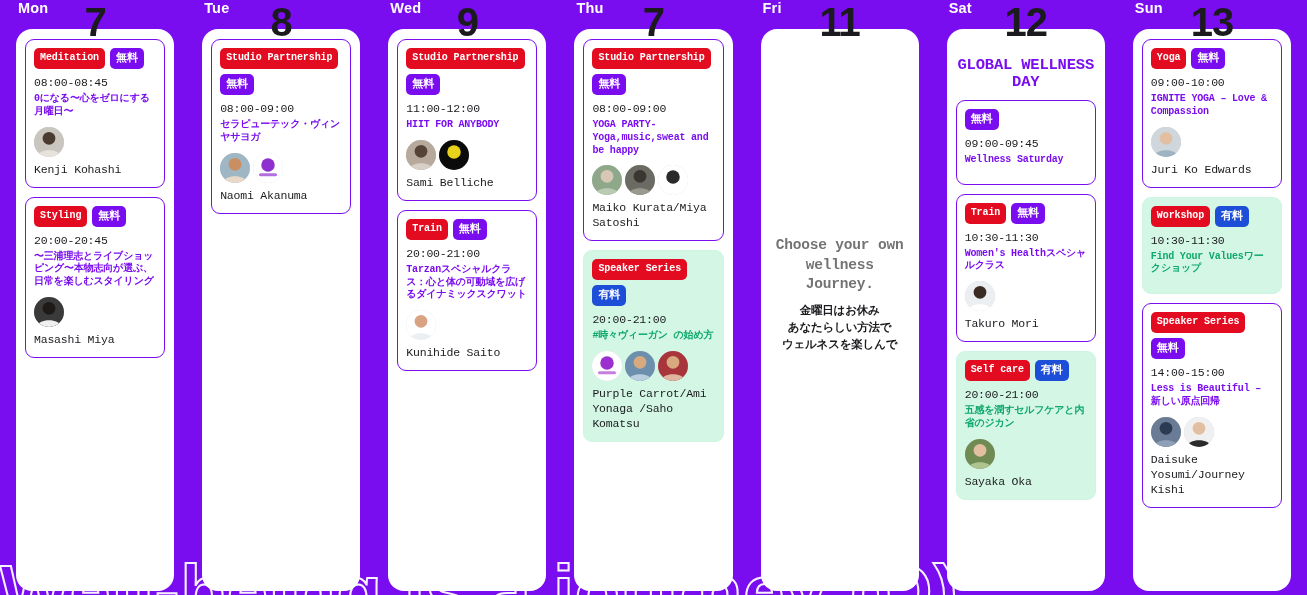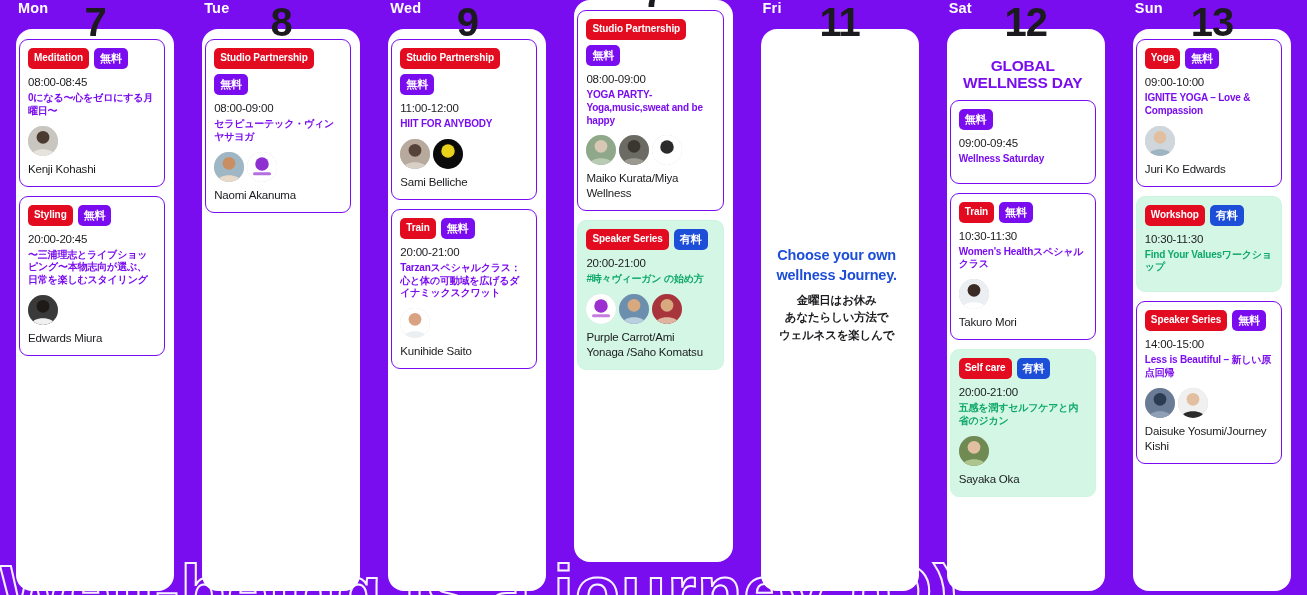--- a/index.html
+++ b/index.html
@@ -71,23 +71,24 @@
     color: #1b1b1f;
     line-height: 1;
     letter-spacing: -1px;
     z-index: 5;
     pointer-events: none;
   }
   .daycard {
     background: #ffffff;
     border-radius: 16px;
     height: 562px;
-    padding: 10px 9px 10px 3px;
+    padding: 10px 9px 10px 9px;
     overflow: hidden;
     position: relative;
+    font-family: Liberation Mono, monospace;
   }
 
   .day-banner {
     text-align: center;
     color: #7a0df0;
     font-size: 15.5px;
     font-weight: 900;
     line-height: 1.12;
     letter-spacing: -.2px;
     margin: 18px 0 8px 0;
@@ -157,21 +158,21 @@
     height: 100%;
     display: flex;
     flex-direction: column;
     justify-content: center;
     align-items: center;
     padding-bottom: 30px;
   }
   .fri-title {
     font-size: 14.5px;
     font-weight: 900;
-    color: #1d4ed8;
+    color: #737373;
     text-align: center;
     line-height: 1.35;
     letter-spacing: -.2px;
     margin-bottom: 7px;
   }
   .fri-sub {
     font-size: 11.5px;
     font-weight: 700;
     color: #1b1b1f;
     text-align: center;
@@ -219,21 +220,21 @@
               <div class="ev-title">〜三浦理志とライブショッピング〜本物志向が選ぶ、日常を楽しむスタイリング</div>
               <div class="avatars">
                 <div class="av">
                   <svg viewBox="0 0 40 40" preserveAspectRatio="none">
                     <rect width="40" height="40" fill="#3a3a3a"></rect>
                     <circle cx="20" cy="15" r="8.5" fill="#1e1a18"></circle>
                     <path d="M3 40 C6 28 34 28 37 40 Z" fill="#f0f0f0"></path>
                   </svg>
                 </div>
               </div>
-              <div class="ev-host">Edwards Miura</div>
+              <div class="ev-host">Masashi Miya</div>
             </div>
           </div>
         </div>
       </div>
       <div class="daycol">
         <div class="day-head">
           <div class="day-name">Tue</div>
         </div>
         <div class="col-body">
           <div class="date-num">8</div>
@@ -313,20 +314,23 @@
                     <path d="M3 40 C6 28 34 28 37 40 Z" fill="#eceff2"></path>
                   </svg>
                 </div>
               </div>
               <div class="ev-host">Kunihide Saito</div>
             </div>
           </div>
         </div>
       </div>
       <div class="daycol">
+        <div class="day-head">
+          <div class="day-name">Thu</div>
+        </div>
         <div class="col-body">
           <div class="date-num">7</div>
           <div class="daycard">
             <div class="ev">
               <div class="badges">
                 <span class="badge cat">Studio Partnership</span>
                 <span class="badge free">無料</span>
               </div>
               <div class="ev-time">08:00-09:00</div>
               <div class="ev-title">YOGA PARTY-Yoga,music,sweat and be happy</div>
@@ -346,21 +350,21 @@
                   </svg>
                 </div>
                 <div class="av">
                   <svg viewBox="0 0 40 40" preserveAspectRatio="none">
                     <rect width="40" height="40" fill="#ffffff"></rect>
                     <circle cx="20" cy="16" r="9" fill="#2a2a2a"></circle>
                     <rect x="8" y="27" width="24" height="4" rx="2" fill="#ffffff"></rect>
                   </svg>
                 </div>
               </div>
-              <div class="ev-host">Maiko Kurata/Miya Wellness</div>
+              <div class="ev-host">Maiko Kurata/Miya Satoshi</div>
             </div>
             <div class="ev green">
               <div class="badges">
                 <span class="badge cat">Speaker Series</span>
                 <span class="badge paid">有料</span>
               </div>
               <div class="ev-time">20:00-21:00</div>
               <div class="ev-title">#時々ヴィーガン の始め方</div>
               <div class="avatars">
                 <div class="av">

